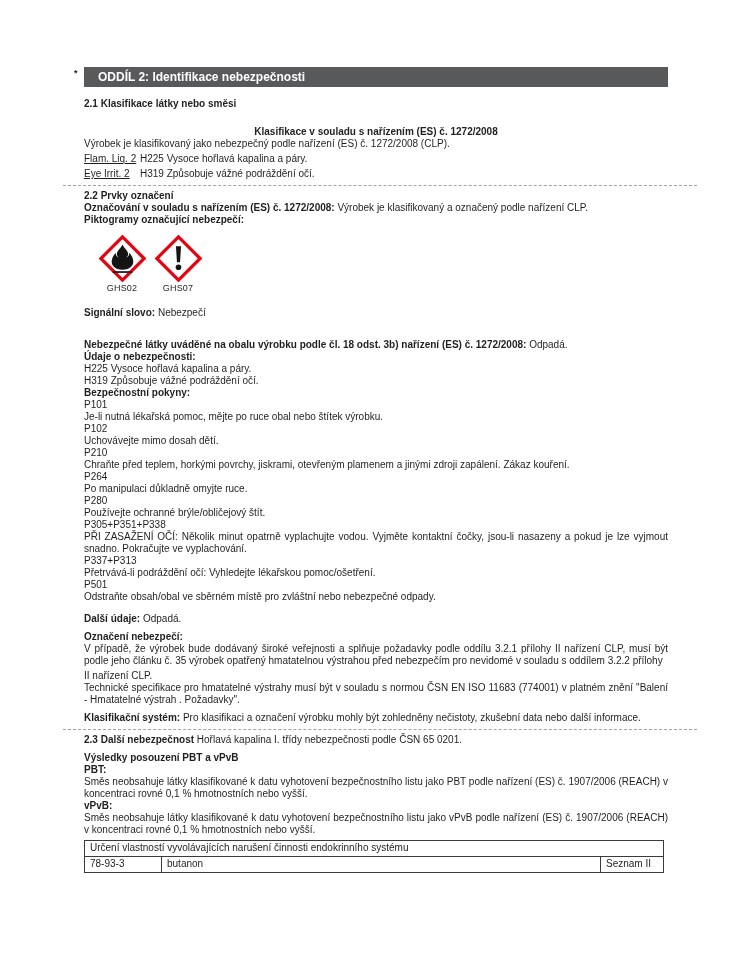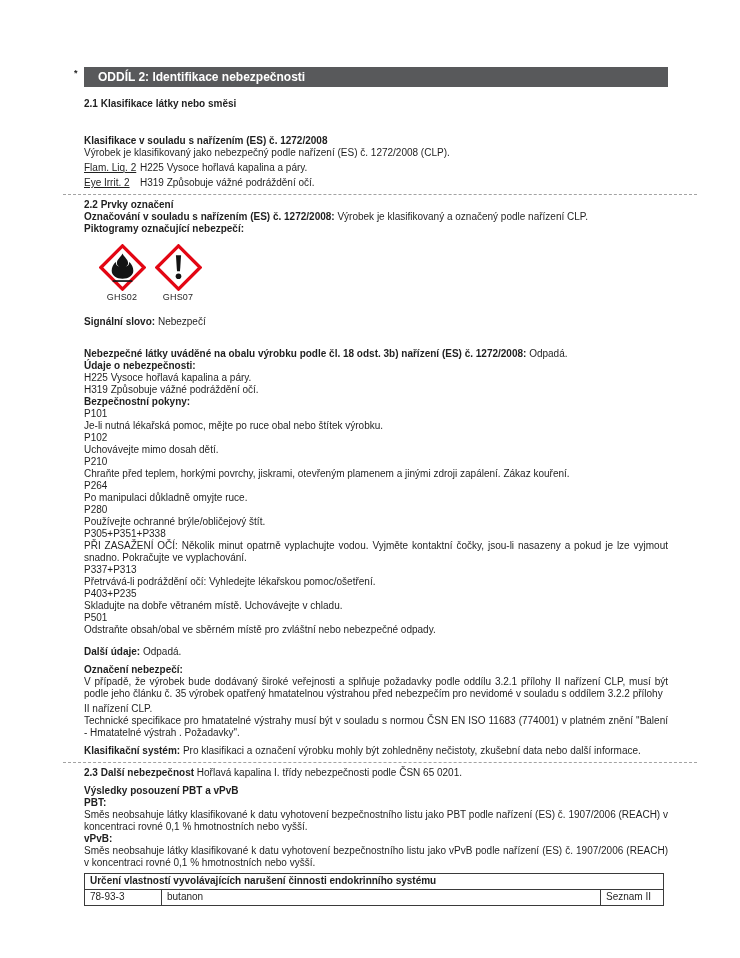--- a/index.html
+++ b/index.html
@@ -13,21 +13,21 @@
   b{font-weight:bold;}
   .section-bar{
     position:relative;margin-top:67px;background:var(--bar,#58595b);color:#ffffff;
     font-weight:bold;font-size:12px;line-height:12px;padding:4px 6px 4px 14px;
   }
   .bar-asterisk{
     position:absolute;left:-10px;top:0px;color:#222;font-size:9px;font-weight:bold;
   }
   .h-sub{font-weight:bold;margin-top:11px;}
   .mt3{margin-top:3px;}.mt4{margin-top:4px;}.mt5{margin-top:10px;}
-  .mt6{margin-top:6px;}.mt8{margin-top:25px;}.mt9{margin-top:20px;}.mt13{margin-top:13px;}
+  .mt6{margin-top:6px;}.mt8{margin-top:16px;text-align:center;}.mt9{margin-top:20px;}.mt13{margin-top:13px;}
   .just{text-align:justify;}
   .crow{display:flex;margin-top:3px;}
   .crow .ccode{width:56px;flex-shrink:0;text-decoration:underline;}
   .prow{display:flex;flex-direction:column;}
   .prow .pcode{width:106px;flex-shrink:0;}
   .prow .ptext{flex:1;text-align:justify;}
   .dashed{
     border:none;border-top:1px dashed #a3a3a3;height:0;
     margin:5px -29px 4px -21px;
   }
@@ -35,21 +35,21 @@
   .picto{width:56px;text-align:center;}
   .picto svg{display:block;margin:0 auto;}
   .picto .gcode{font-size:9px;line-height:11px;margin-top:1px;letter-spacing:0.2px;}
   table.endo{
     border-collapse:collapse;margin-top:4px;width:580px;
   }
   table.endo td,table.endo th{
     border:1px solid #3a3a3a;padding:1px 5px 2px 5px;font-size:10px;line-height:12px;
     text-align:left;vertical-align:middle;
   }
-  table.endo th{font-weight:bold;}
+  table.endo th{font-weight:normal;}
   td.cas{width:66px;}
   td.lst{width:52px;}
 </style>
 </head>
 <body>
 
 <div class="content">
 
   <div class="section-bar">
     <span class="bar-asterisk">*</span>
@@ -137,24 +137,20 @@
   </div>
   <div class="prow">
     <span class="pcode">P305+P351+P338</span>
     <span class="ptext">PŘI ZASAŽENÍ OČÍ: Několik minut opatrně vyplachujte vodou. Vyjměte kontaktní čočky, jsou-li nasazeny a pokud je lze vyjmout snadno. Pokračujte ve vyplachování.</span>
   </div>
   <div class="prow">
     <span class="pcode">P337+P313</span>
     <span class="ptext">Přetrvává-li podráždění očí: Vyhledejte lékařskou pomoc/ošetření.</span>
   </div>
   <div class="prow">
-    <span class="pcode">P403+P235</span>
-    <span class="ptext">Skladujte na dobře větraném místě. Uchovávejte v chladu.</span>
-  </div>
-  <div class="prow">
     <span class="pcode">P501</span>
     <span class="ptext">Odstraňte obsah/obal ve sběrném místě pro zvláštní nebo nebezpečné odpady.</span>
   </div>
 
   <div class="mt5">
     <b>Další údaje:</b>
     <span>Odpadá.</span>
   </div>
 
   <div class="mt6"><b>Označení nebezpečí:</b></div>

